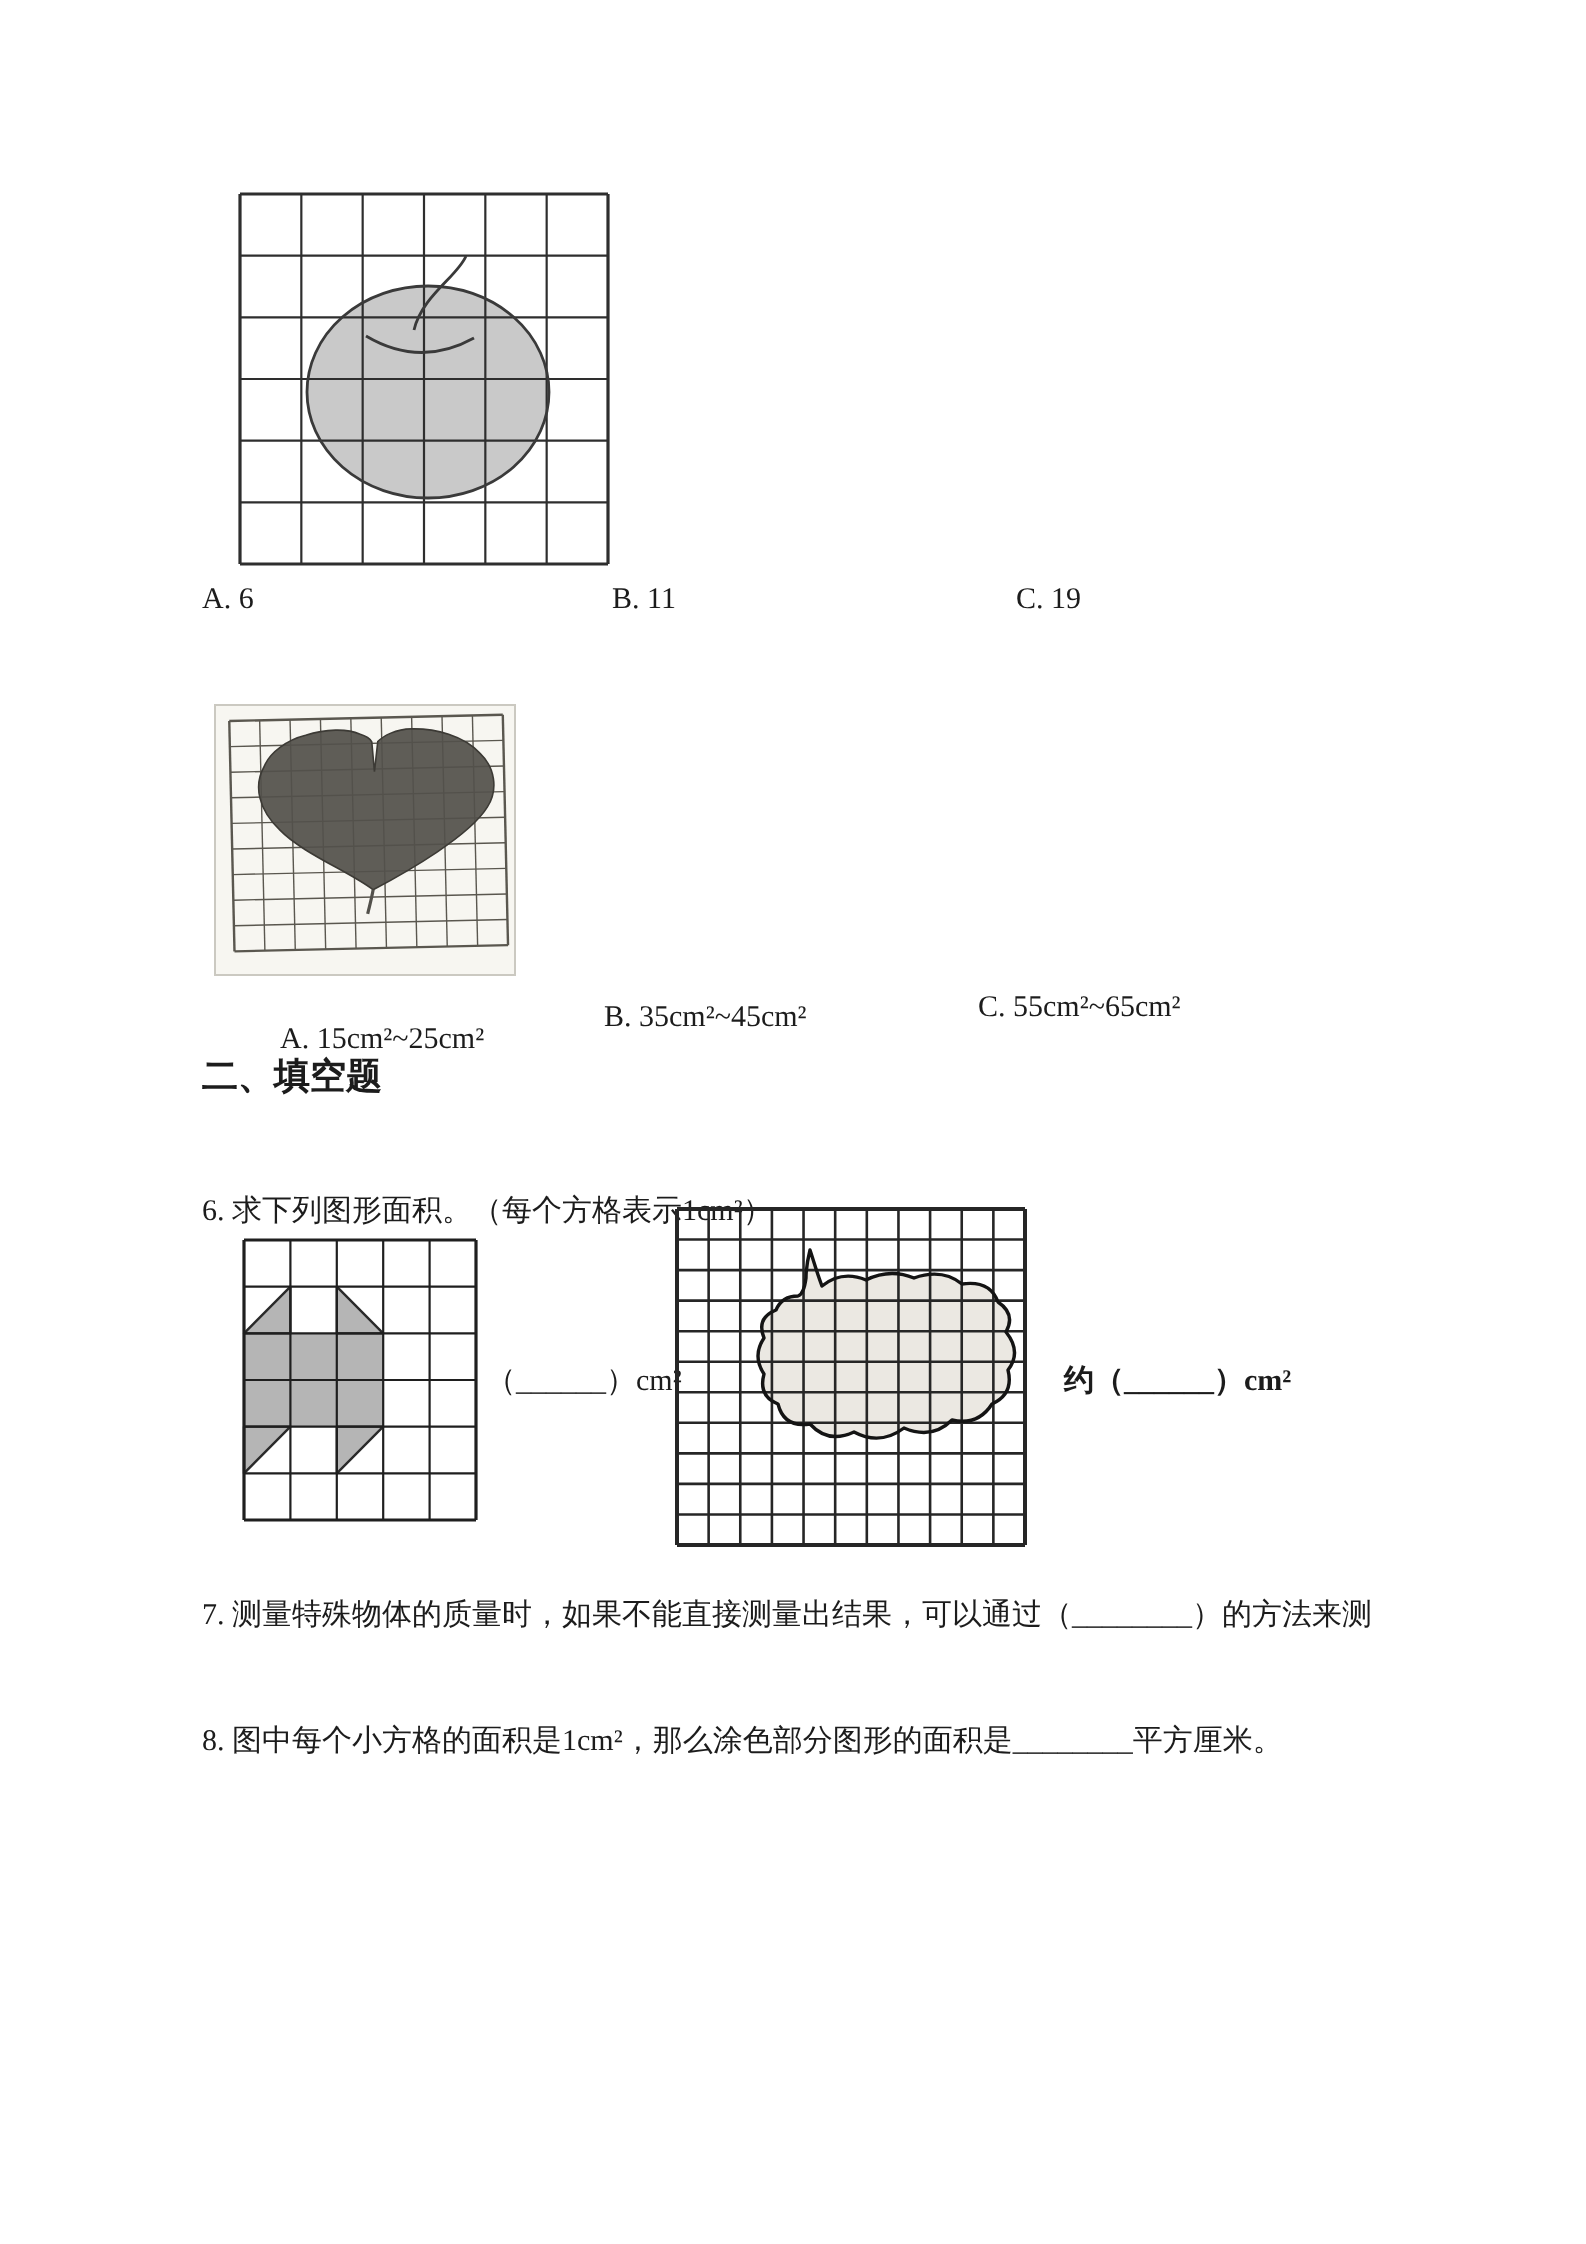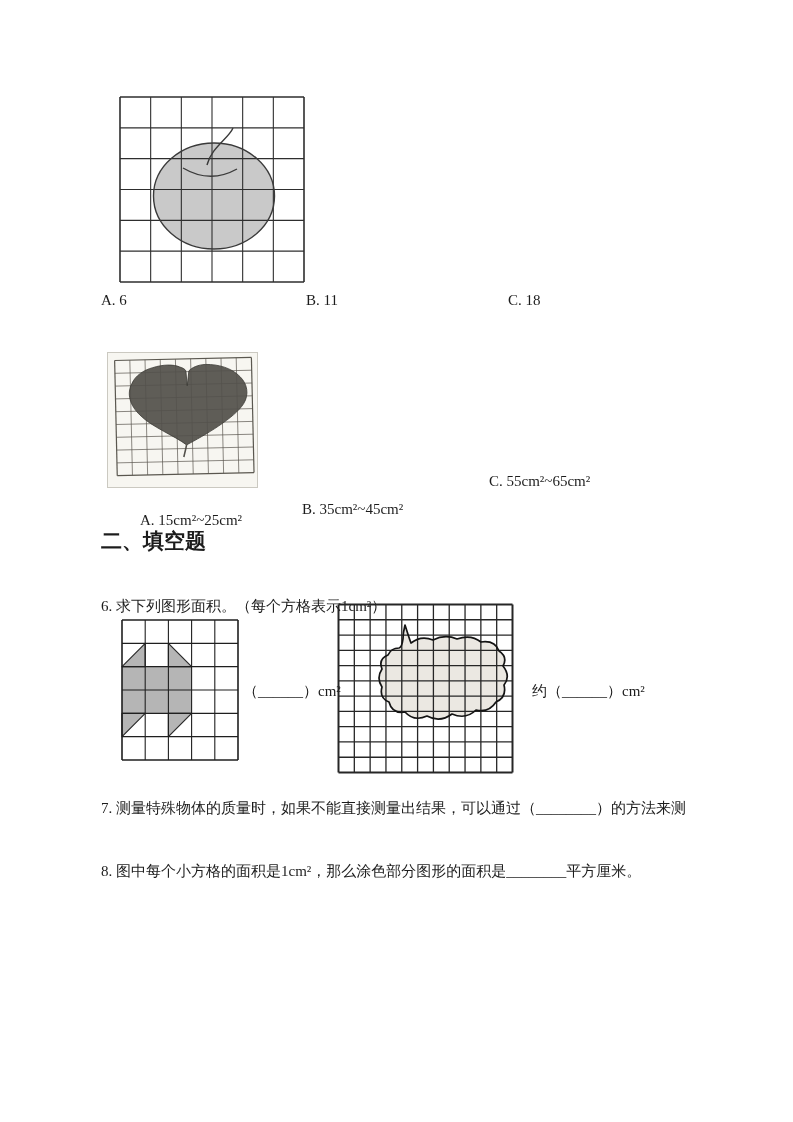--- a/index.html
+++ b/index.html
@@ -1,19 +1,19 @@
 <!DOCTYPE html>
 <html><head>
 <meta charset="utf-8">
 <style>
   html,body{margin:0;padding:0;background:#ffffff;}
   .page{position:relative;width:793px;height:1122px;background:#ffffff;overflow:hidden;
         font-family:"Liberation Serif","DejaVu Serif",serif;color:#1c1c1c;padding-left:41px;}
   .t{position:absolute;font-size:15px;line-height:1.2;white-space:pre;color:#1c1c1c;}
-  .hd{font-family:"Liberation Sans","DejaVu Sans",sans-serif;font-weight:bold;font-size:21px;}
+  .hd{font-family:"Liberation Sans","DejaVu Sans",sans-serif;font-weight:bold;font-size:18px;}
   svg{position:absolute;display:block;}
 </style>
 </head>
 <body>
 
 <div class="page">
 
   <svg id="fig-apple" style="left:119px;top:96px;" width="186" height="187" viewBox="0 0 186 187">
       <ellipse cx="95" cy="100" rx="60.5" ry="53" fill="#c9c9c9"></ellipse>
       <line x1="1" y1="1" x2="1" y2="186" stroke="#2e2e2e" stroke-width="1.6"></line>
@@ -30,21 +30,21 @@
       <line x1="1" y1="124.33333333333333" x2="185" y2="124.33333333333333" stroke="#2e2e2e" stroke-width="1.1"></line>
       <line x1="1" y1="155.16666666666666" x2="185" y2="155.16666666666666" stroke="#2e2e2e" stroke-width="1.1"></line>
       <line x1="1" y1="186" x2="185" y2="186" stroke="#2e2e2e" stroke-width="1.6"></line>
       <ellipse cx="95" cy="100" rx="60.5" ry="53" fill="none" stroke="#3a3a3a" stroke-width="1.4"></ellipse>
       <path d="M114,32 C110,42 92,52 88,69" fill="none" stroke="#3a3a3a" stroke-width="1.4"></path>
       <path d="M64,72 Q91,88 118,73" fill="none" stroke="#3a3a3a" stroke-width="1.4"></path>
     </svg>
 
   <span class="t" style="left:101px;top:291px;">A. 6</span>
   <span class="t" style="left:306px;top:291px;">B. 11</span>
-  <span class="t" style="left:508px;top:291px;">C. 18</span>
+  <span class="t" style="left:508px;top:291px;">C. 19</span>
 
 
   <svg id="fig-leaf" style="left:107px;top:352px;" width="151" height="136" viewBox="0 0 151 136">
       <rect x="0.5" y="0.5" width="150" height="135" fill="#f7f6f1" stroke="#cbc9c1" stroke-width="1"></rect>
       <g transform="rotate(-1.3 75 68)">
         <line x1="9" y1="7" x2="9" y2="122.2" stroke="#5a574f" stroke-width="1.2"></line>
         <line x1="24.2" y1="7" x2="24.2" y2="122.2" stroke="#5a574f" stroke-width="0.7"></line>
         <line x1="39.4" y1="7" x2="39.4" y2="122.2" stroke="#5a574f" stroke-width="0.7"></line>
         <line x1="54.599999999999994" y1="7" x2="54.599999999999994" y2="122.2" stroke="#5a574f" stroke-width="0.7"></line>
         <line x1="69.8" y1="7" x2="69.8" y2="122.2" stroke="#5a574f" stroke-width="0.7"></line>
@@ -63,21 +63,21 @@
         <line x1="9" y1="96.60000000000001" x2="145.79999999999998" y2="96.60000000000001" stroke="#5a574f" stroke-width="0.7"></line>
         <line x1="9" y1="109.4" x2="145.79999999999998" y2="109.4" stroke="#5a574f" stroke-width="0.7"></line>
         <line x1="9" y1="122.2" x2="145.79999999999998" y2="122.2" stroke="#5a574f" stroke-width="1.2"></line>
         <path d="M79,93 C68,84 44,74 33,62 C23,52 20,40 26,30 C29,23 38,17 47,15 C57,12 68,12 74,15 C77,16 79,17 80,19 L81,34 L83,19 C86,16 92,13 100,13 C112,13 126,17 134,26 C141,33 143,44 137,53 C128,67 97,84 79,93 Z" fill="#53514b" fill-opacity="0.93" stroke="#3c3a35" stroke-width="0.8"></path>
         <path d="M79,93 C78,98 77,101 76,105" fill="none" stroke="#53514b" stroke-width="1.6"></path>
       </g>
     </svg>
 
   <span class="t" style="left:101px;top:511px;margin-left:39px;">A. 15cm²~25cm²</span>
   <span class="t" style="left:302px;top:500px;">B. 35cm²~45cm²</span>
-  <span class="t" style="left:489px;top:472px;text-align:right;">C. 55cm²~65cm²</span>
+  <span class="t" style="left:489px;top:495px;text-align:right;">C. 55cm²~65cm²</span>
 
   <span class="t hd" style="left:101px;top:528px;">二、填空题</span>
 
   <span class="t" style="left:101px;top:562px;margin-top:35px;">6. 求下列图形面积。（每个方格表示1cm²）</span>
 
   <svg id="fig-shape" style="left:121px;top:619px;" width="118" height="142" viewBox="0 0 118 142">
       <rect x="1" y="47.666666666666664" width="23.2" height="23.333333333333332" fill="#b5b5b5"></rect>
       <rect x="24.2" y="47.666666666666664" width="23.2" height="23.333333333333332" fill="#b5b5b5"></rect>
       <rect x="47.4" y="47.666666666666664" width="23.2" height="23.333333333333332" fill="#b5b5b5"></rect>
       <rect x="1" y="71" width="23.2" height="23.333333333333332" fill="#b5b5b5"></rect>
@@ -126,19 +126,19 @@
       <line x1="1.5" y1="77.86363636363637" x2="175.5" y2="77.86363636363637" stroke="#262626" stroke-width="1.3"></line>
       <line x1="1.5" y1="93.13636363636364" x2="175.5" y2="93.13636363636364" stroke="#262626" stroke-width="1.3"></line>
       <line x1="1.5" y1="108.4090909090909" x2="175.5" y2="108.4090909090909" stroke="#262626" stroke-width="1.3"></line>
       <line x1="1.5" y1="123.68181818181819" x2="175.5" y2="123.68181818181819" stroke="#262626" stroke-width="1.3"></line>
       <line x1="1.5" y1="138.95454545454547" x2="175.5" y2="138.95454545454547" stroke="#262626" stroke-width="1.3"></line>
       <line x1="1.5" y1="154.22727272727275" x2="175.5" y2="154.22727272727275" stroke="#262626" stroke-width="1.3"></line>
       <line x1="1.5" y1="169.5" x2="175.5" y2="169.5" stroke="#262626" stroke-width="2"></line>
       <path d="M68,22 C70,28 72,35 74,40 Q84,32 96,37 Q108,31 120,36 Q134,31 144,39 Q158,37 162,48 Q171,54 166,63 Q174,73 167,82 Q170,94 159,99 Q152,110 139,107 Q129,117 115,111 Q103,120 90,113 Q77,119 68,109 Q55,111 52,99 Q42,95 45,84 Q39,75 45,66 Q41,56 51,52 Q54,45 62,45 Q65,44 66,36 C66,31 67,26 68,22 Z" fill="none" stroke="#141414" stroke-width="1.7" stroke-linejoin="round"></path>
     </svg>
 
-  <span class="t" style="left:532px;top:682px;">约（______）cm²</span>
+  <span class="t" style="left:532px;top:682px;font-weight:bold;">约（______）cm²</span>
 
   <span class="t" style="left:101px;top:799px;">7. 测量特殊物体的质量时，如果不能直接测量出结果，可以通过（________）的方法来测</span>
 
   <span class="t" style="left:101px;top:862px;">8. 图中每个小方格的面积是1cm²，那么涂色部分图形的面积是________平方厘米。</span>
 
 </div>
 
 </body></html>

